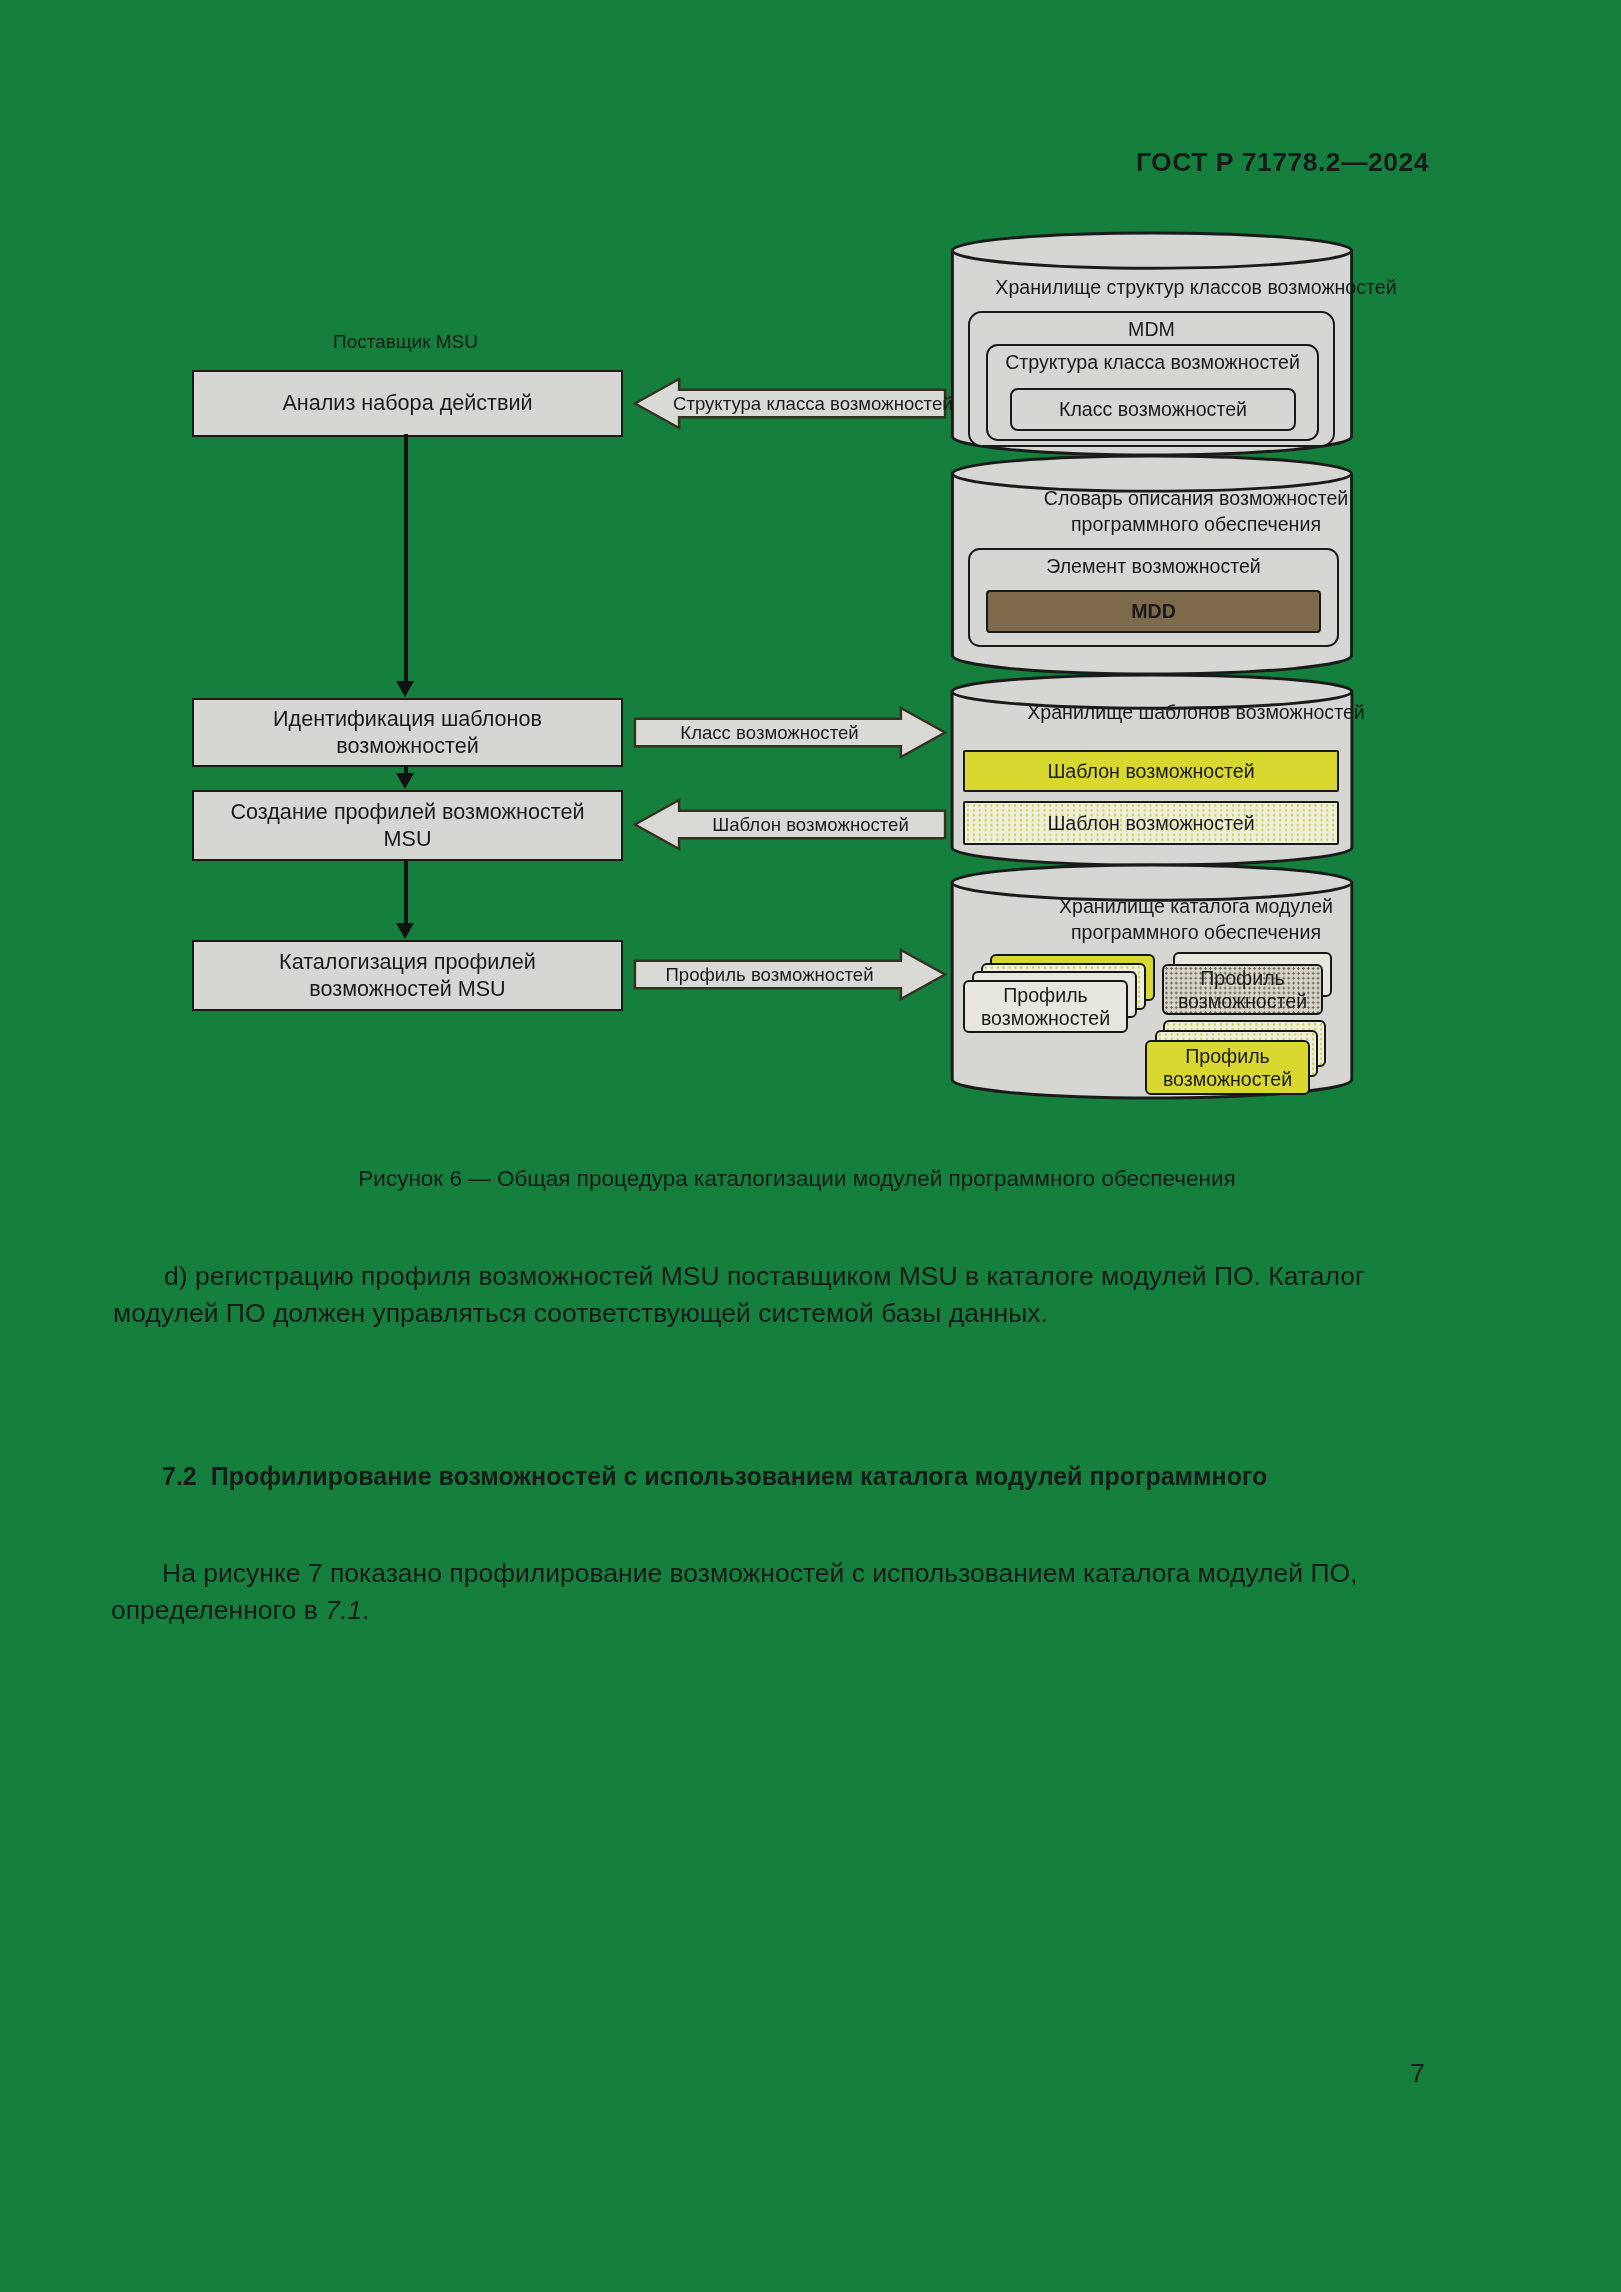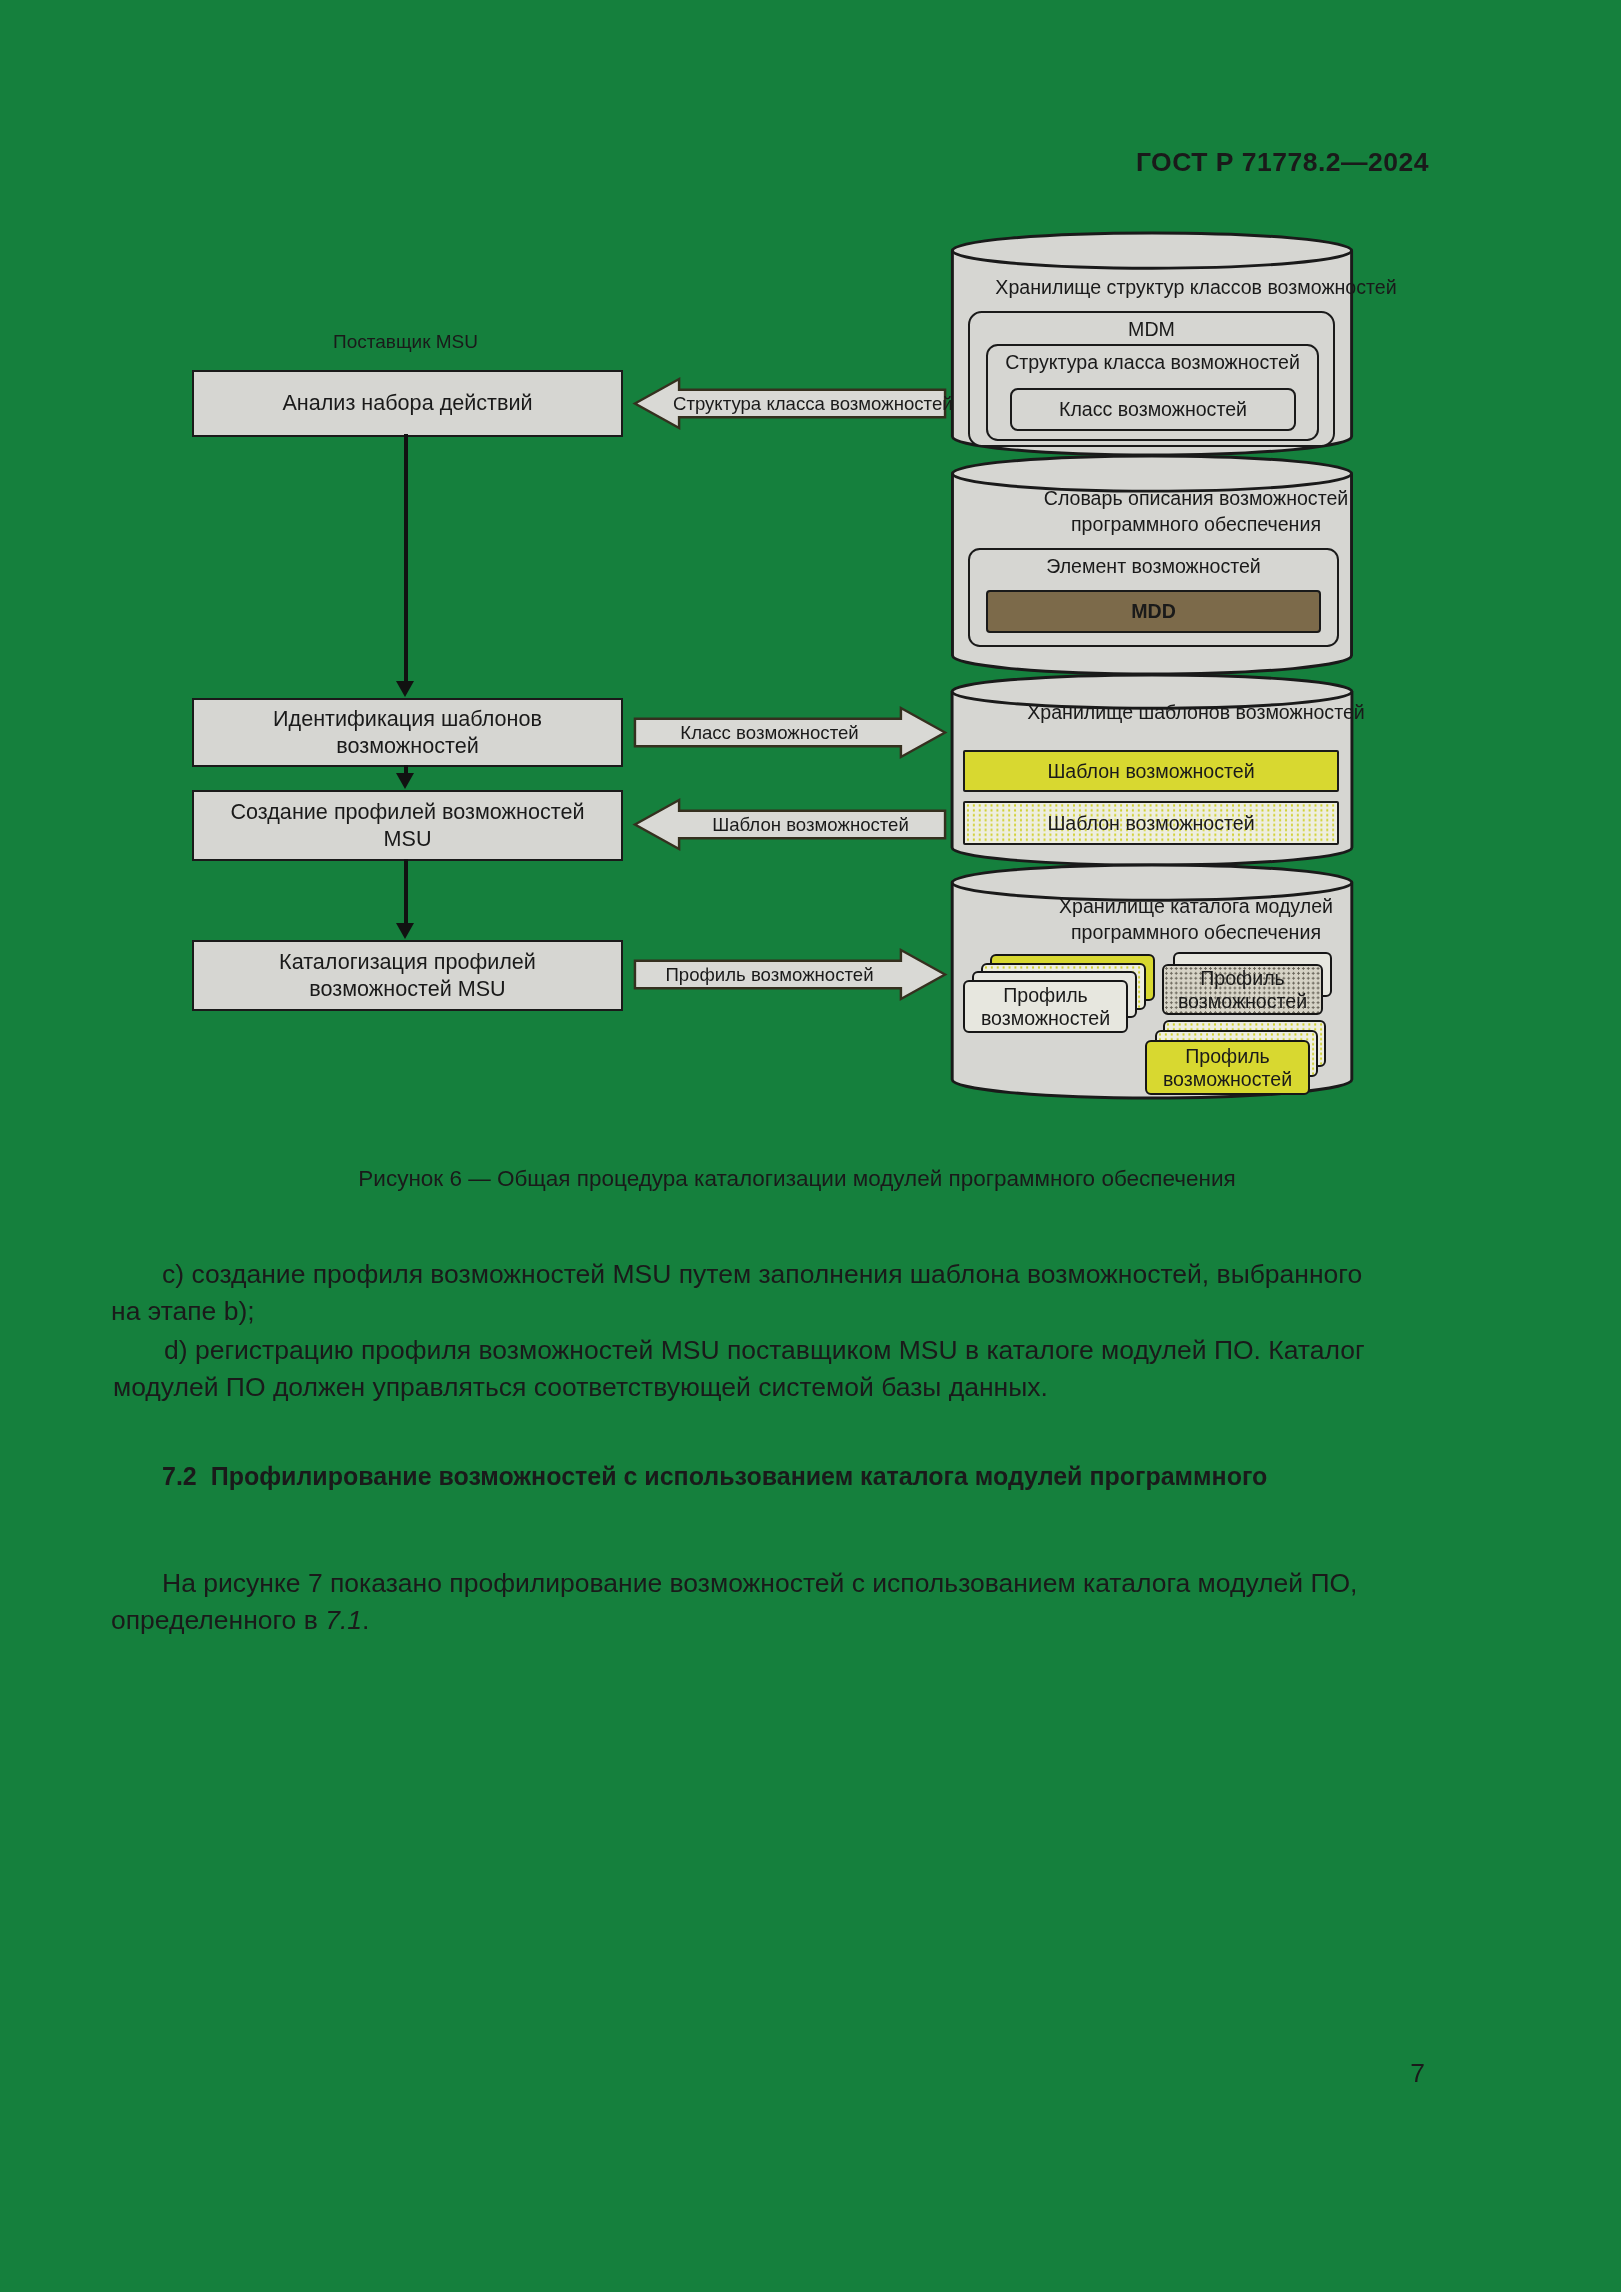--- a/index.html
+++ b/index.html
@@ -183,37 +183,33 @@
       <div class="card dots-yellow" style="left:1155px;top:1030px;width:159px;height:43px;"></div>
       <div class="card yellow cc" style="left:1145px;top:1040px;width:161px;height:51px;">
         <span class="cardlbl" style="max-width:137px;">Профиль возможностей</span>
       </div>
     </div>
 
     <div class="abs caption" style="left:111px;top:1166px;width:1372px;">Рисунок 6 — Общая процедура каталогизации модулей программного обеспечения</div>
   </div>
 
   <div class="abs body-text" style="left:111px;top:1256px;width:1372px;">
-    <p class="indent" style="margin:0;">
-      <span>c) создание профиля возможностей MSU путем заполнения шаблона возможностей, выбранного</span><br>
-      <span>на этапе b);</span>
-    </p>
     <p class="indent" style="margin:2px;">
       <span>d) регистрацию профиля возможностей MSU поставщиком MSU в каталоге модулей ПО. Каталог</span><br>
       <span>модулей ПО должен управляться соответствующей системой базы данных.</span>
     </p>
   </div>
 
   <div class="abs heading" style="left:162px;top:1457px;width:1304px;">
     <div>
       <span>7.2</span>&nbsp;&nbsp;<span>Профилирование возможностей с использованием каталога модулей программного</span>
     </div>
   </div>
 
-  <div class="abs body-text" style="left:111px;top:1555px;width:1372px;margin-top:10px;">
+  <div class="abs body-text" style="left:111px;top:1555px;width:1372px;">
     <p class="indent" style="margin:0;">
       <span>На рисунке 7 показано профилирование возможностей с использованием каталога модулей ПО,</span><br>
       <span>определенного в </span><span class="ref">7.1</span><span>.</span>
     </p>
   </div>
 
   <div class="abs pagenum" style="top:2058px;right:196px;">7</div>
 
 </div>
 

